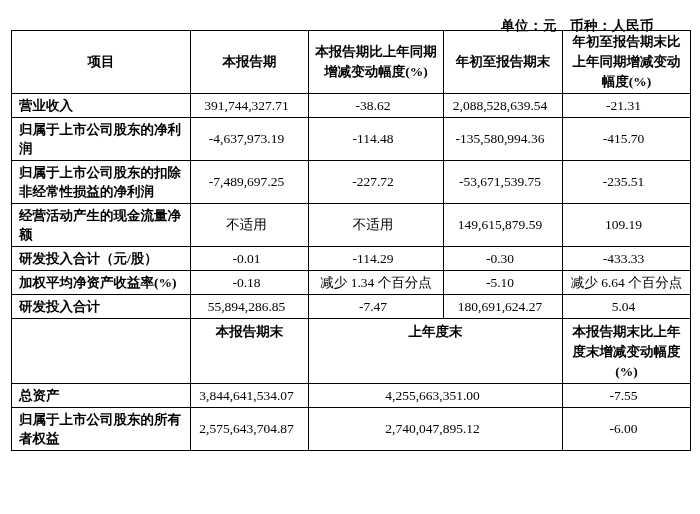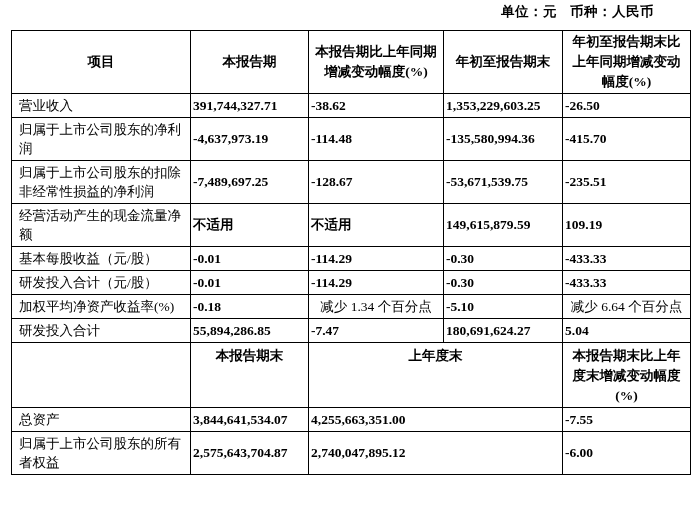--- a/index.html
+++ b/index.html
@@ -2,44 +2,44 @@
 <html><head>
 <meta charset="utf-8">
 <style>
   html,body{margin:0;padding:0;background:#fff;}
   .screen{
     position:relative;width:700px;height:514px;background:#ffffff;
     color:#000;font-family:"Liberation Serif","DejaVu Serif",serif;
     overflow:hidden;
   }
   .unit-line{
-    position:absolute;top:3px;right:46px;
+    position:absolute;top:17px;right:46px;
     font-size:13.5px;font-weight:600;letter-spacing:.5px;white-space:nowrap;
   }
   .unit-line .currency{margin-left:13px;}
   table.fin{
     position:absolute;left:11px;top:30px;width:679px;
     table-layout:fixed;border-collapse:collapse;
   }
   .fin th,.fin td{
     border:1px solid #000;font-size:13.5px;color:#000;
     overflow:hidden;word-break:normal;
   }
   .fin th{
     font-weight:600;text-align:center;line-height:20px;
     padding:1px 3px;vertical-align:middle;
   }
   tr.hr1{height:62px;}
   tr.hr2{height:62px;}
   tr.hr2 th{vertical-align:top;padding-top:3px;margin-top:36px;}
   .fin td.lbl{
-    font-weight:400;text-align:left;line-height:19px;
+    font-weight:700;text-align:left;line-height:19px;
     padding:2px 4px 2px 7px;vertical-align:middle;
   }
-  .fin td.num{text-align:left;padding:1px 8px 1px 2px;vertical-align:middle;font-weight:bold;}
+  .fin td.num{text-align:center;padding:1px 8px 1px 2px;vertical-align:middle;}
   .fin td.ctr{text-align:center;padding:1px 2px;vertical-align:middle;line-height:19px;margin-left:42px;}
   .fin tbody tr{height:22px;}
 </style>
 </head>
 <body>
 
 <div class="screen">
 
   <div class="unit-line">
     <span>单位：元</span><span class="currency">币种：人民币</span>
@@ -60,50 +60,43 @@
         <th>本报告期比上年同期增减变动幅度(%)</th>
         <th>年初至报告期末</th>
         <th>年初至报告期末比上年同期增减变动幅度(%)</th>
       </tr>
     </thead>
     <tbody id="tbody1">
         <tr>
           <td class="lbl">营业收入</td>
           <td class="num">391,744,327.71</td>
           <td class="num">-38.62</td>
-          <td class="num">1,353,229,603.25</td>
-          <td class="num">-26.50</td>
+          <td class="num">2,088,528,639.54</td>
+          <td class="num">-21.31</td>
         </tr>
         <tr>
           <td class="lbl">归属于上市公司股东的净利润</td>
           <td class="num">-4,637,973.19</td>
           <td class="num">-114.48</td>
           <td class="num">-135,580,994.36</td>
           <td class="num">-415.70</td>
         </tr>
         <tr>
           <td class="lbl">归属于上市公司股东的扣除非经常性损益的净利润</td>
           <td class="num">-7,489,697.25</td>
-          <td class="num">-128.67</td>
+          <td class="num">-227.72</td>
           <td class="num">-53,671,539.75</td>
           <td class="num">-235.51</td>
         </tr>
         <tr>
           <td class="lbl">经营活动产生的现金流量净额</td>
           <td class="num">不适用</td>
           <td class="num">不适用</td>
           <td class="num">149,615,879.59</td>
           <td class="num">109.19</td>
-        </tr>
-        <tr>
-          <td class="lbl">基本每股收益（元/股）</td>
-          <td class="num">-0.01</td>
-          <td class="num">-114.29</td>
-          <td class="num">-0.30</td>
-          <td class="num">-433.33</td>
         </tr>
         <tr>
           <td class="lbl">研发投入合计（元/股）</td>
           <td class="num">-0.01</td>
           <td class="num">-114.29</td>
           <td class="num">-0.30</td>
           <td class="num">-433.33</td>
         </tr>
         <tr>
           <td class="lbl">加权平均净资产收益率(%)</td>

